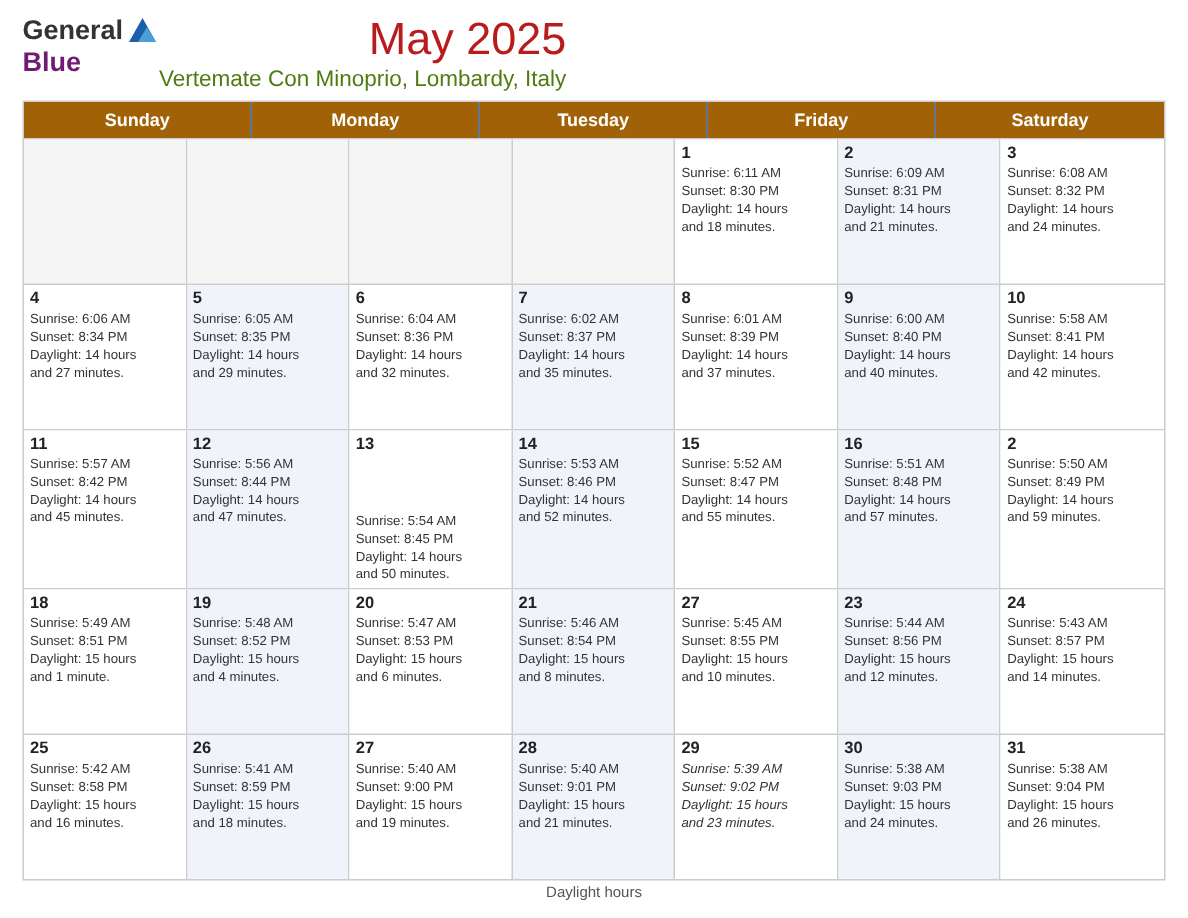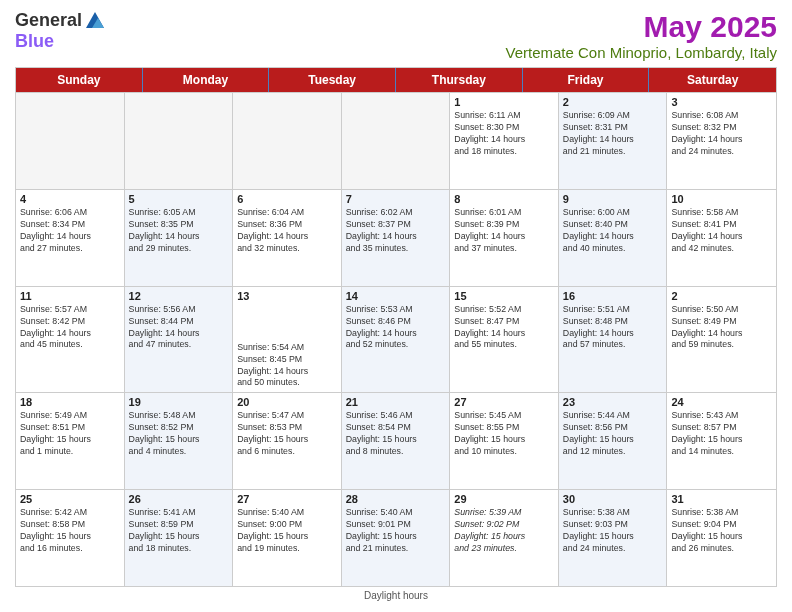--- a/index.html
+++ b/index.html
@@ -12,62 +12,62 @@
     }
     .page {
       width: 792px;
       height: 612px;
       padding: 10px 15px;
       display: flex;
       flex-direction: column;
     }
     .header {
       display: flex;
-      justify-content: space-between;
+      justify-content: flex-start;
       align-items: flex-start;
       margin-bottom: 6px;
     }
     .logo {
       display: flex;
       align-items: center;
     }
     .logo-text {
       font-size: 18px;
       font-weight: bold;
       line-height: 1.1;
     }
     .logo-general { color: #333; }
-    .logo-blue { color: #8b5cf6; }
+    .logo-blue { color: #701a75; }
     .logo-icon {
       width: 22px;
       height: 22px;
       margin-left: 2px;
     }
     .title-section {
       text-align: right;
     }
     .main-title {
       font-size: 30px;
-      font-weight: bold;
-      color: #a21caf;
+      font-weight: normal;
+      color: #b91c1c;
     }
     .subtitle {
       font-size: 15px;
       color: #4d7c0f;
     }
     .calendar {
       flex: 1;
       display: flex;
       flex-direction: column;
       border: 1px solid #ccc;
     }
     .cal-header {
       display: grid;
-      grid-template-columns: repeat(6, 1fr);
-      background: #b91c1c;
+      grid-template-columns: repeat(5, 1fr);
+      background: #a16207;
     }
     .cal-header-cell {
       color: #fff;
       font-size: 12px;
       font-weight: bold;
       text-align: center;
       padding: 5px 2px;
       border-right: 1px solid #4a7ec0;
     }
     .cal-header-cell:last-child { border-right: none; }
@@ -132,21 +132,20 @@
       <div class="main-title">May 2025</div>
       <div class="subtitle">Vertemate Con Minoprio, Lombardy, Italy</div>
     </div>
   </div>
 
   <div class="calendar">
     <div class="cal-header">
     <div class="cal-header-cell">Sunday</div>
         <div class="cal-header-cell">Monday</div>
         <div class="cal-header-cell">Tuesday</div>
-        <div class="cal-header-cell">Thursday</div>
         <div class="cal-header-cell">Friday</div>
         <div class="cal-header-cell">Saturday</div>
       </div>
     <div class="cal-body">
     <div class="cal-row">
           <div class="cal-cell empty"></div>
           <div class="cal-cell empty"></div>
           <div class="cal-cell empty"></div>
           <div class="cal-cell empty"></div>
           <div class="cal-cell">

